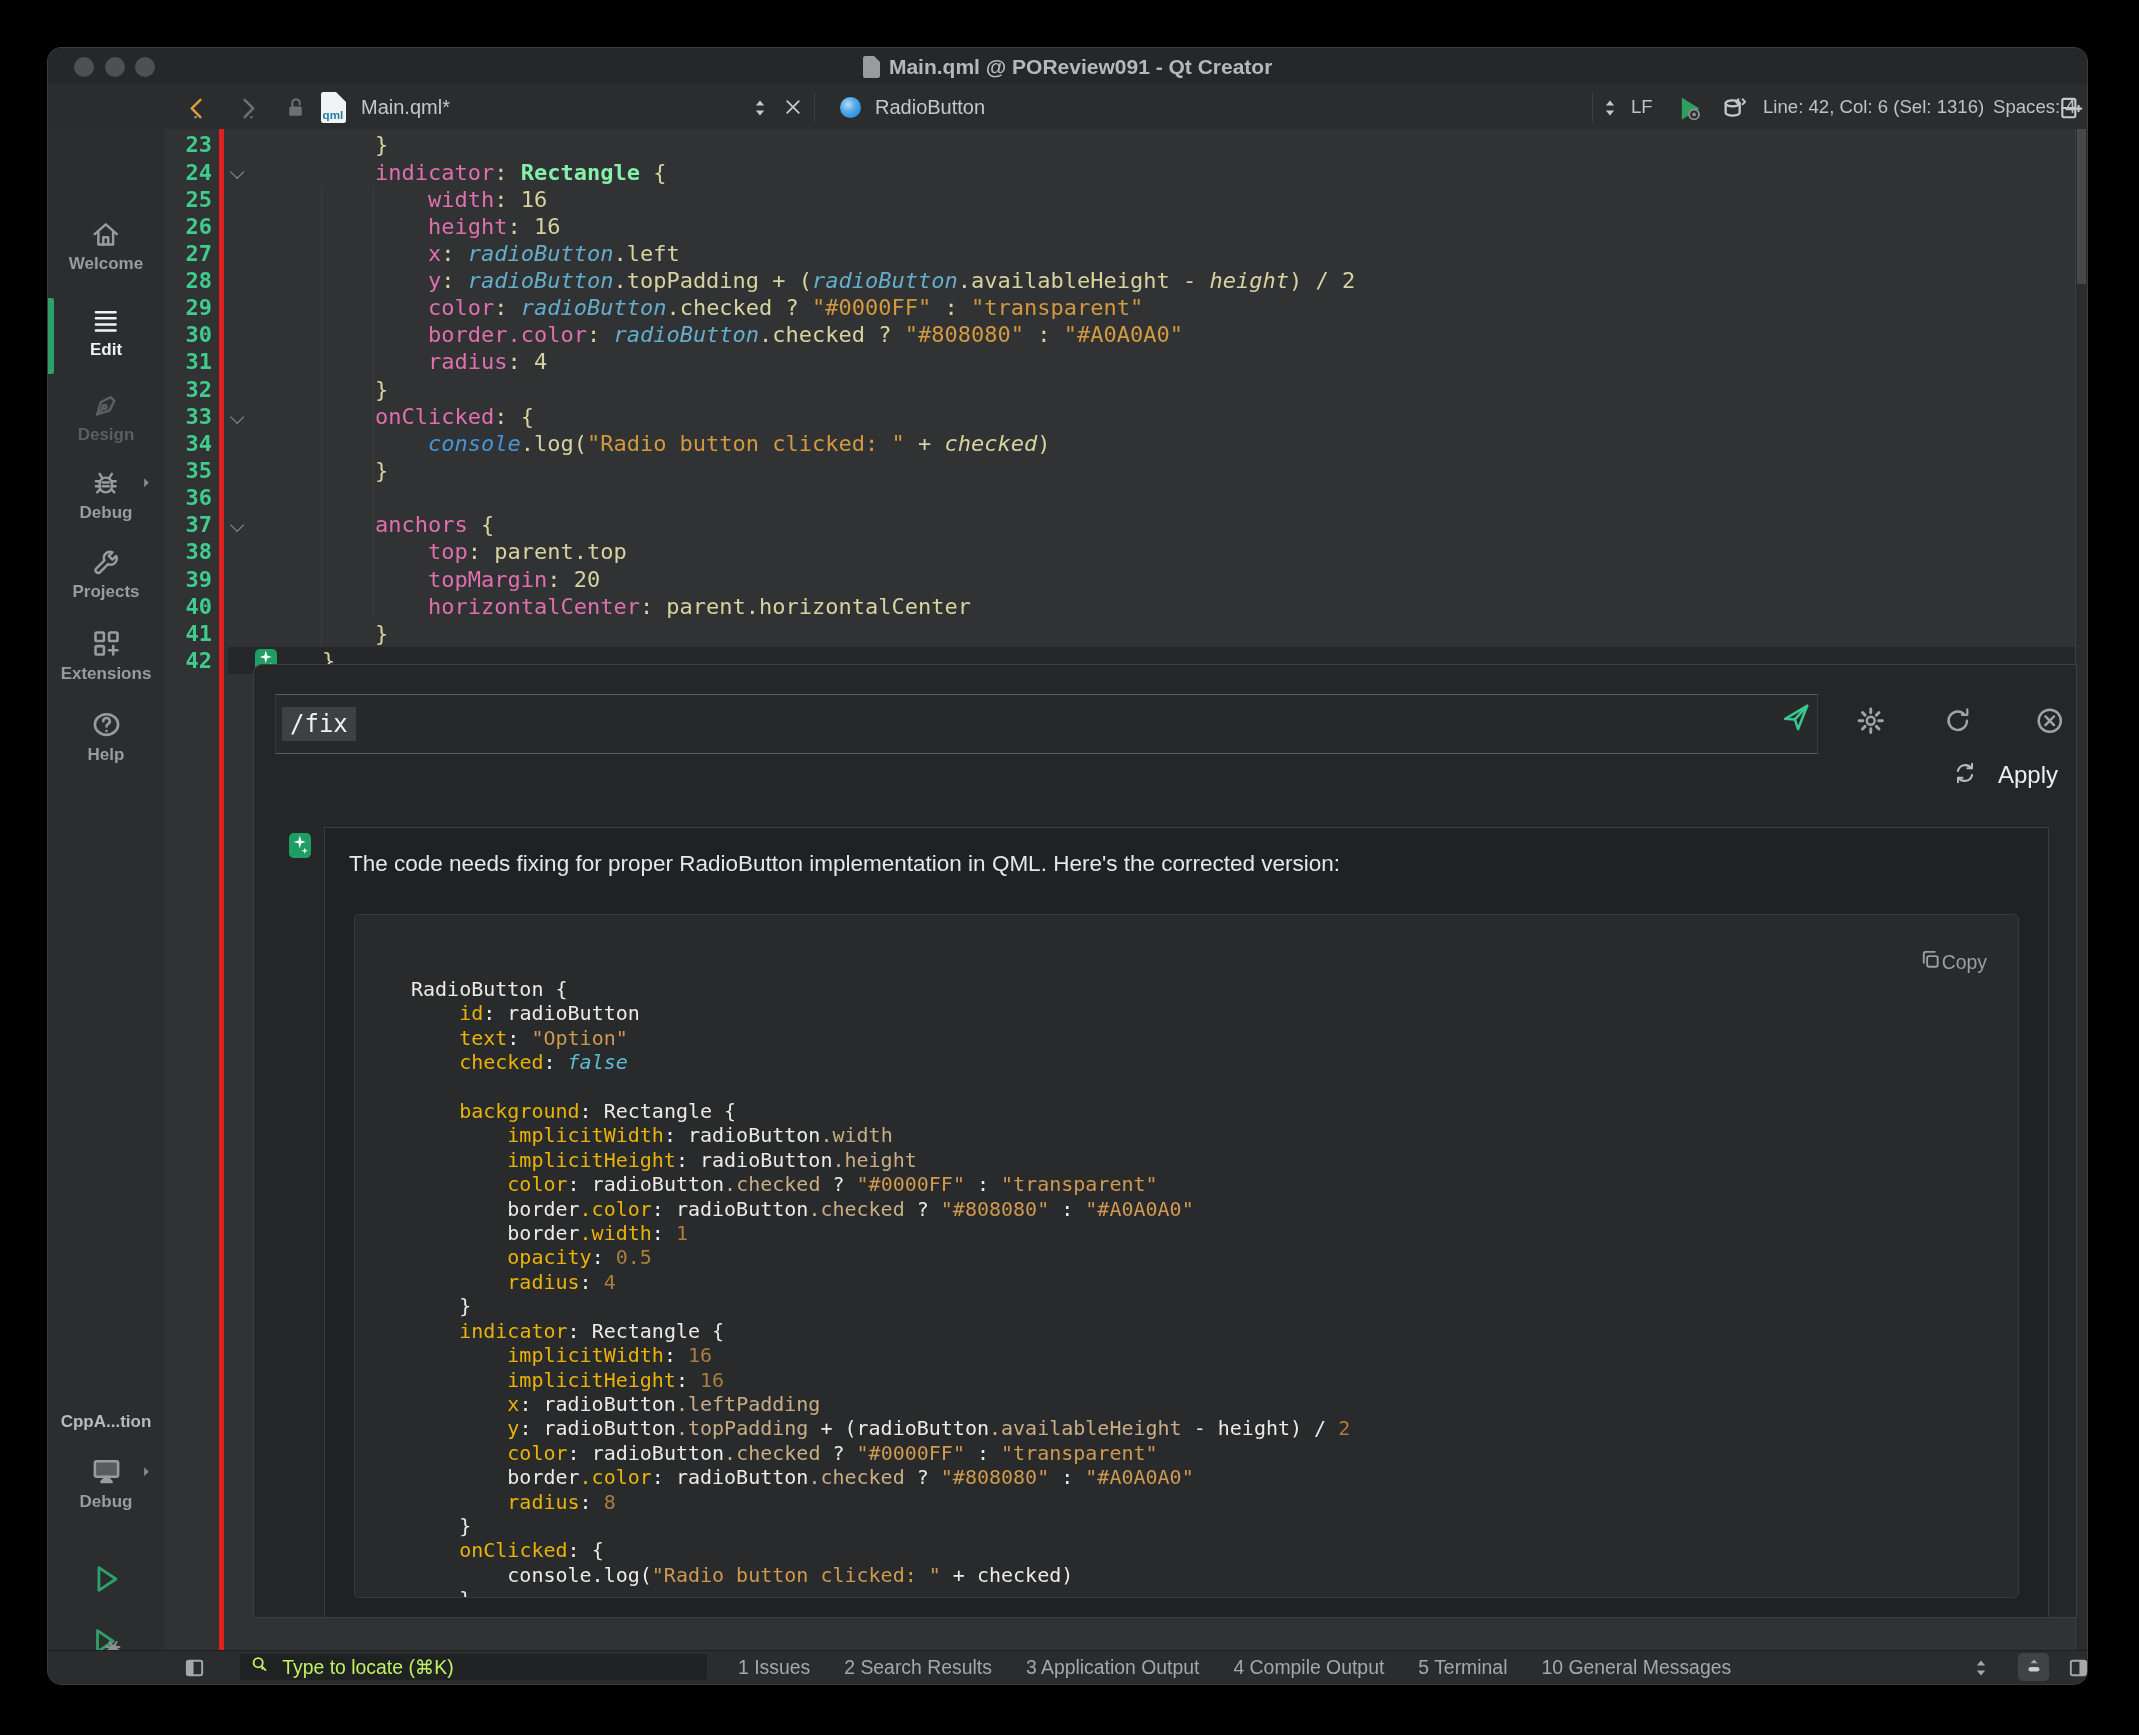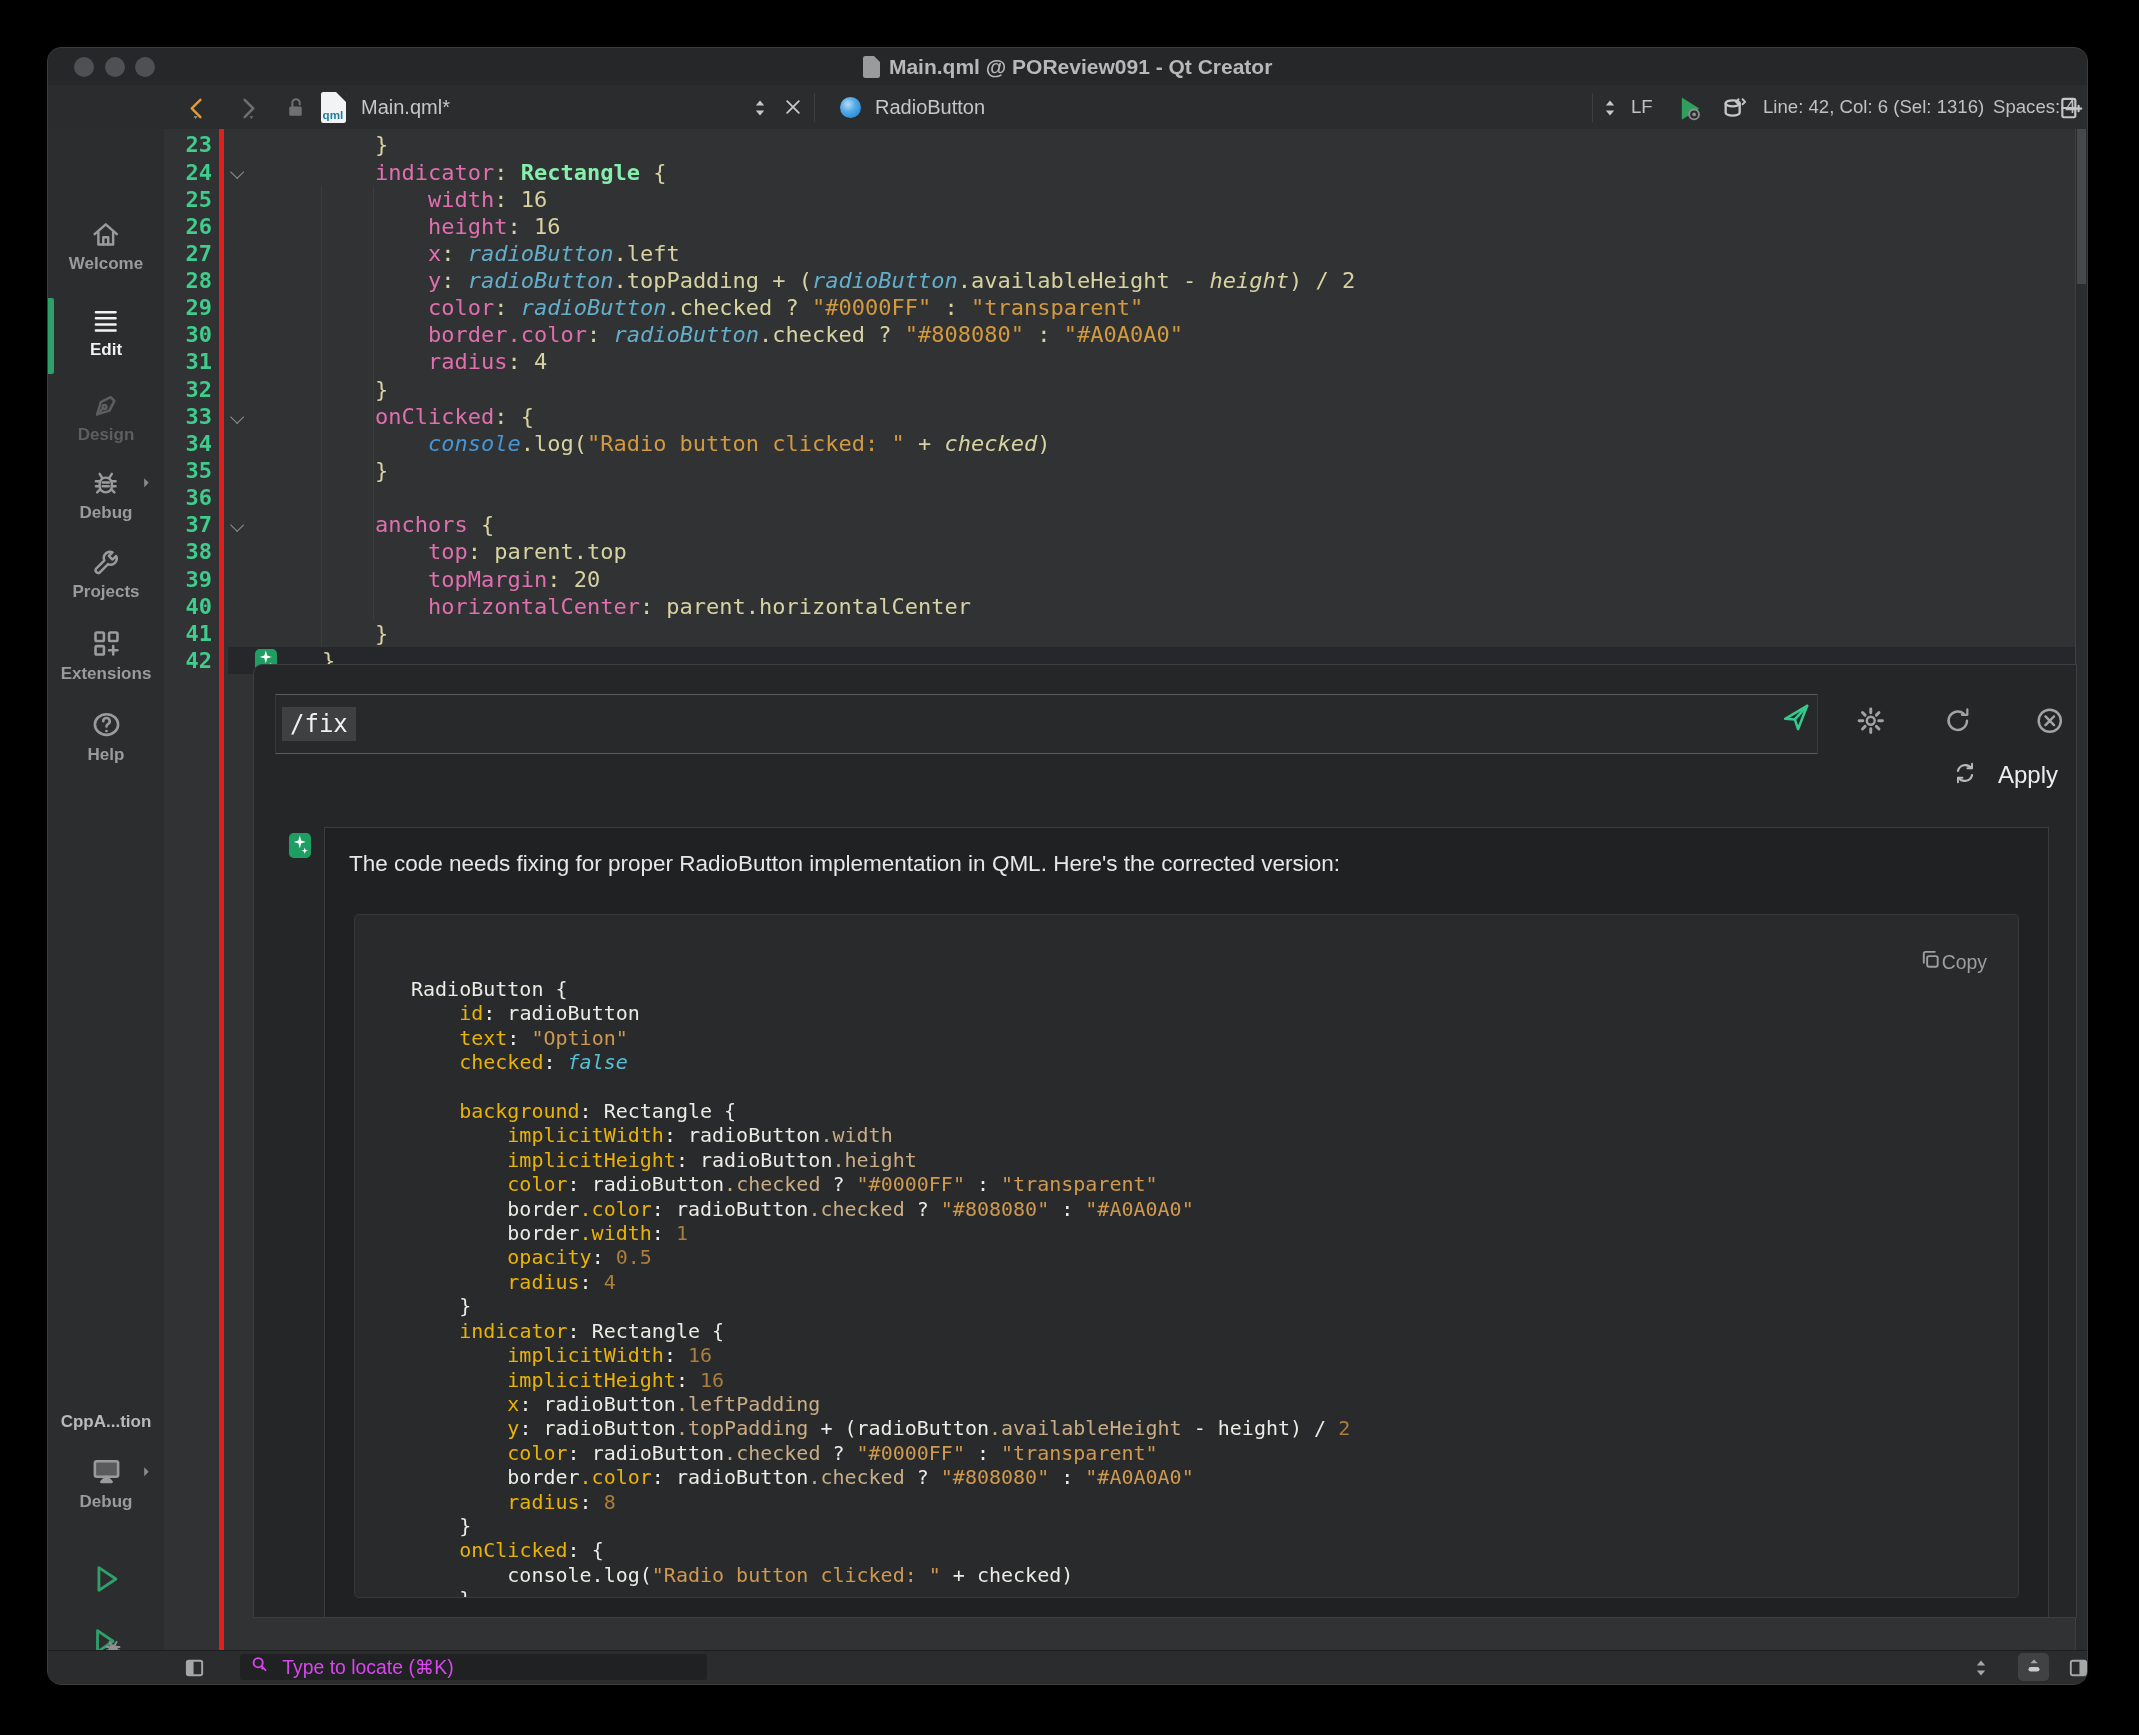--- a/index.html
+++ b/index.html
@@ -69,21 +69,21 @@
   #codeblock{position:absolute;left:29px;top:86px;width:1665px;height:684px;background:#292a2b;
     border:0.8px solid #39393b;border-radius:4.7px;box-sizing:border-box;overflow:hidden;}
   #copy-btn{position:absolute;right:31px;top:33px;display:flex;align-items:center;gap:0;color:#9d9ea0;font-size:19.4px;}
   #resp-code{position:absolute;left:0;top:0;right:0;padding:62px 0 0 56px;
     font-family:"DejaVu Sans Mono","Liberation Mono",monospace;font-size:20px;line-height:24.4px;white-space:pre;}
   .tk-D{color:#ecebe7;} .tk-P{color:#eab308;} .tk-M{color:#c9ae85;}
   .tk-S{color:#cf9950;} .tk-N{color:#aa7e3c;} .tk-B{color:#58c0d8;font-style:italic;}
   
   #statusbar{position:absolute;left:0;bottom:0;width:100%;height:33px;background:#2b2c2d;border-top:0.8px solid #1c1d1d;color:#a6a7a8;}
   #locator{position:absolute;left:192px;top:3.1px;width:467px;height:26px;background:#202122;border-radius:3.1px;
-    display:flex;align-items:center;gap:11px;padding-left:9.3px;box-sizing:border-box;color:#d946ef;font-size:19.4px;}
+    display:flex;align-items:center;gap:11px;padding-left:9.3px;box-sizing:border-box;color:#bef264;font-size:19.4px;}
   #tabs{position:absolute;left:690px;top:0;height:33px;display:flex;align-items:center;gap:34px;font-size:19.4px;color:#a6a7a8;}
   #expand-btn{position:absolute;left:1970px;top:2.3px;width:31px;height:28px;background:#414244;border-radius:4.7px;
     display:flex;align-items:center;justify-content:center;}
 </style>
 </head>
 <body>
 
 <div id="window">
 
   <div id="titlebar">
@@ -368,20 +368,28 @@
           <rect x="4" y="5" width="7" height="15" fill="currentColor" stroke="none"></rect>
         </svg></span>
     <div id="locator">
       <span class="icn"><svg width="22" height="22" viewBox="0 0 24 24" fill="none" stroke="currentColor" stroke-width="2" stroke-linecap="round" stroke-linejoin="round">
             <circle cx="10" cy="9.5" r="5"></circle>
             <path d="M13.7 13.2L18 17.5"></path>
             <path d="M14.5 12.5h5l-2.5 3z" fill="currentColor" stroke="none" transform="translate(1,5) scale(0.8)"></path>
           </svg></span>
       <span>Type to locate (⌘K)</span>
     </div>
+    <div id="tabs">
+        <span>1 Issues</span>
+        <span>2 Search Results</span>
+        <span>3 Application Output</span>
+        <span>4 Compile Output</span>
+        <span>5 Terminal</span>
+        <span>10 General Messages</span>
+      </div>
     <span class="icn abs" style="left:1923px;top:6.2px"><svg width="20" height="22" viewBox="0 0 24 24" fill="none" stroke="currentColor" stroke-width="2" stroke-linecap="round" stroke-linejoin="round">
           <path d="M12 3l5 6H7z" fill="currentColor" stroke="none"></path>
           <path d="M12 21l-5-6h10z" fill="currentColor" stroke="none"></path>
         </svg></span>
     <div id="expand-btn">
       <span class="icn"><svg width="22" height="22" viewBox="0 0 24 24" fill="none" stroke="currentColor" stroke-width="2" stroke-linecap="round" stroke-linejoin="round">
             <path d="M12 5l4 4H8z" fill="currentColor" stroke="none"></path>
             <rect x="6" y="13" width="12" height="5" rx="2.5" fill="#c9cacb" stroke="none"></rect>
           </svg></span>
     </div>

